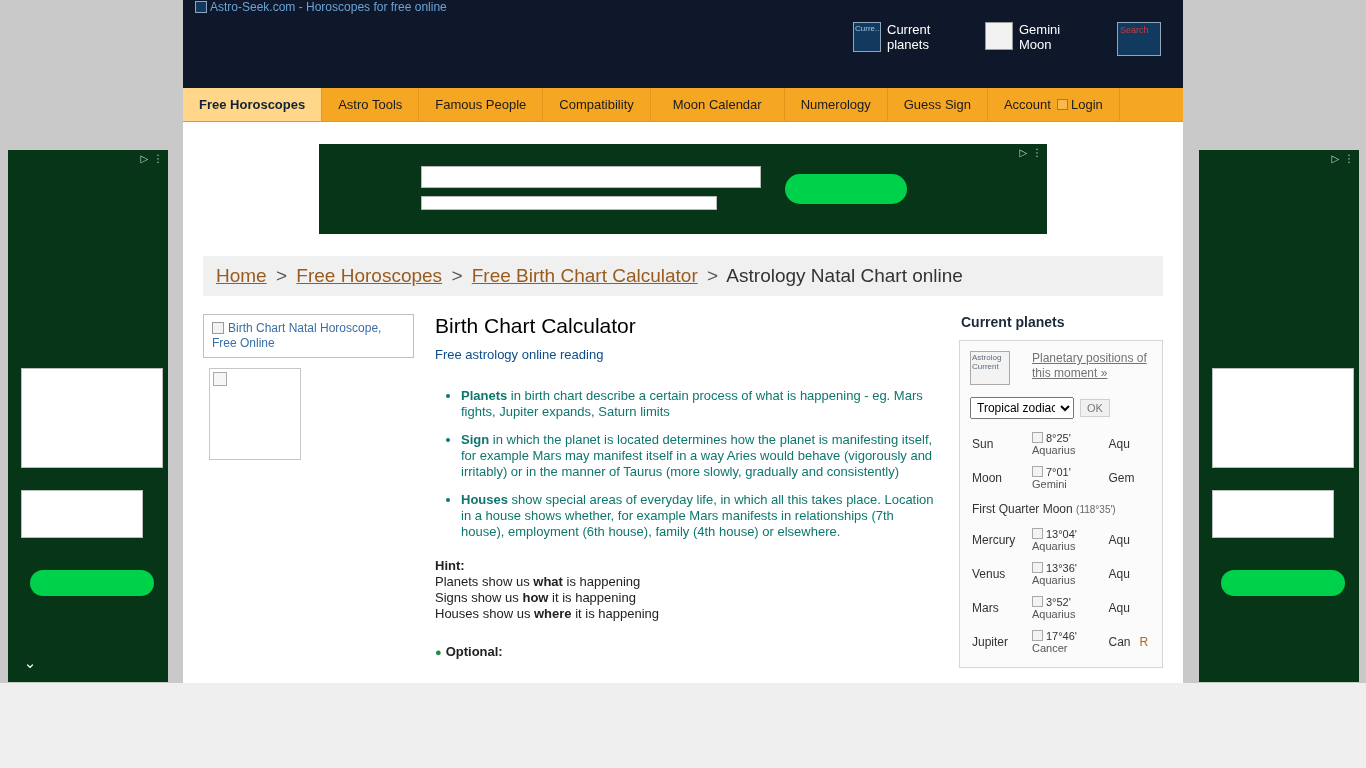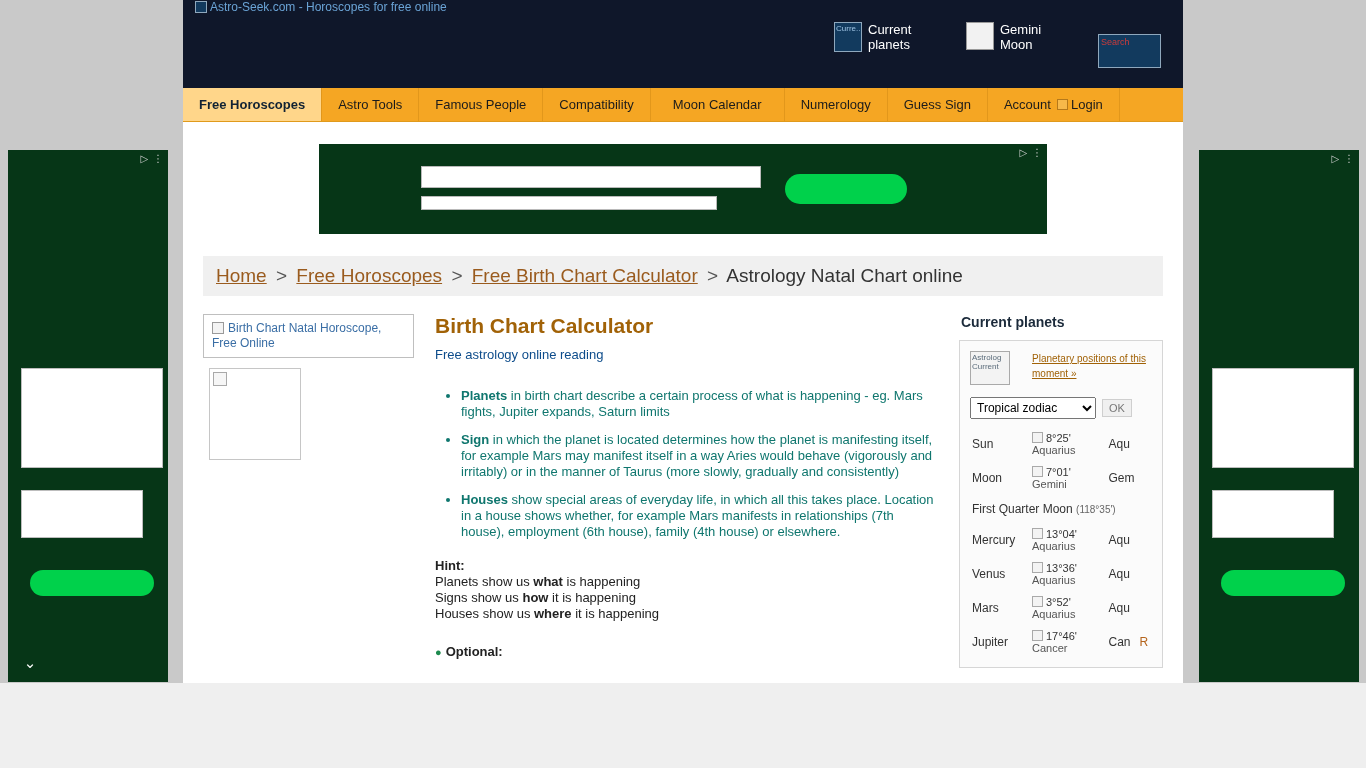--- a/index.html
+++ b/index.html
@@ -78,29 +78,28 @@
     line-height: 9px;
     padding: 1px;
   }
   .hl .brokenimg.sq {
     width: 28px; height: 28px;
     background: #f2f2f2;
     border: 1px solid #999;
   }
   .hl .txt { width: 62px; }
   .search-box {
-    width: 63px; height: 34px;
+    width: 44px; height: 34px;
     border: 1px solid #8fa8bd;
     background: #123a5e;
     color: #cc3b3b;
     font-size: 9px;
     line-height: 10px;
     padding: 2px;
     overflow: hidden;
-    margin-top: 12px;
   }
   
   .main-nav {
     display: flex;
     height: 34px;
     background: #f5a623;
     border-bottom: 1px solid #e09a1c;
     align-items: stretch;
   }
   .main-nav .navitem {
@@ -218,22 +217,22 @@
   }
   .thumb-img .inner {
     width: 14px; height: 14px;
     margin: 3px;
     border: 1px solid #a9a9a9;
     background: #f6f6f6;
   }
   h1.page-title {
     margin: 0;
     font-size: 21px;
-    color: #a16207;
-    font-weight: bold;
+    color: #000000;
+    font-weight: normal;
   }
   h2.page-sub {
     margin: 9px 0 0 0;
     font-size: 13px;
     color: #0d4c8b;
     font-weight: normal;
   }
   ul.bullets {
     margin: 26px 0 0 0;
     padding-left: 26px;
@@ -282,34 +281,34 @@
     border: 1px solid #a9a9a9;
     background: #f3f3f3;
     font-size: 8px;
     line-height: 9px;
     color: #5a6b7a;
     overflow: hidden;
     padding: 1px;
     flex: none;
   }
   .cp-head a {
-    color: #a16207;
+    color: #737373;
     text-decoration: underline;
-    font-size: 10px;
+    font-size: 12px;
     line-height: 15px;
     cursor: pointer;
   }
   .cp-controls {
     margin-top: 12px;
     display: flex;
     align-items: center;
     gap: 6px;
   }
   .cp-controls select {
-    width: 126px;
+    width: 104px;
     font-size: 12px;
     font-family: "Liberation Sans", sans-serif;
     padding: 2px;
   }
   .cp-controls .okbtn {
     font-size: 11px;
     color: #777;
     border: 1px solid #cfcfcf;
     background: #f0f0f0;
     padding: 2px 6px;

